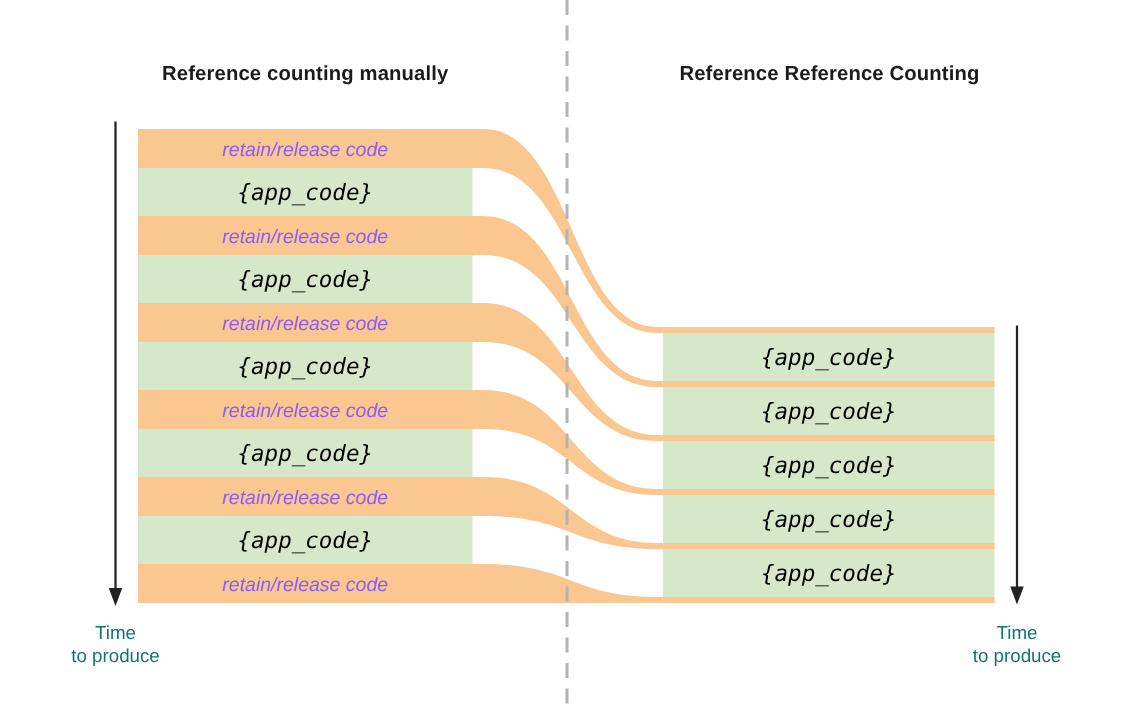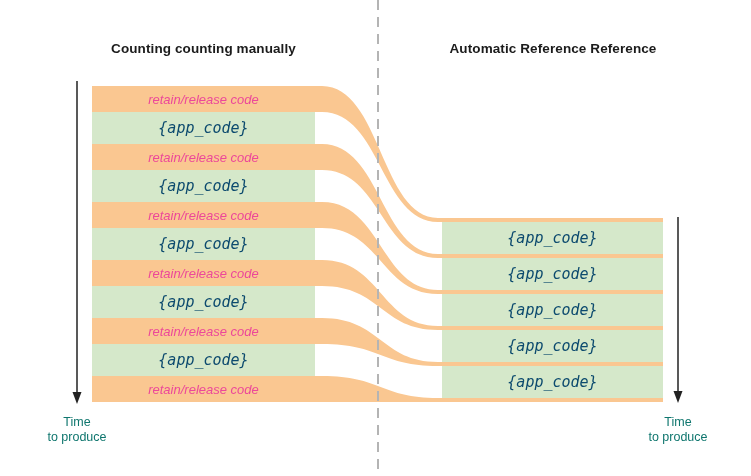--- a/index.html
+++ b/index.html
@@ -31,27 +31,27 @@
   .bar-label {
     position: absolute;
     display: flex;
     align-items: center;
     justify-content: center;
     text-align: center;
   }
   .retain-label {
     font-size: 13px;
     font-style: italic;
-    color: #ec4899;
+    color: #8b5cf6;
   }
   .code-label {
     font-family: "DejaVu Sans Mono", monospace;
     font-style: italic;
     font-size: 15px;
-    color: #0c4a6e;
+    color: #000000;
   }
   .green-bar {
     position: absolute;
     background: #d5e8ca;
     display: flex;
     align-items: center;
     justify-content: center;
   }
   .time-label {
     position: absolute;
@@ -82,22 +82,22 @@
       <line x1="77" y1="81" x2="77" y2="393" stroke="#222222" stroke-width="1.5"></line>
       <polygon points="77,404 72.5,392 81.5,392" fill="#222222"></polygon>
     </g>
 
     <g>
       <line x1="678" y1="217" x2="678" y2="392" stroke="#222222" stroke-width="1.5"></line>
       <polygon points="678,403 673.5,391 682.5,391" fill="#222222"></polygon>
     </g>
   </svg>
 
-  <div class="title" style="left:92px; top:41px; width:223px;">Counting counting manually</div>
-  <div class="title" style="left:443px; top:41px; width:220px;">Automatic Reference Reference</div>
+  <div class="title" style="left:92px; top:41px; width:223px;">Reference counting manually</div>
+  <div class="title" style="left:443px; top:41px; width:220px;">Reference Reference Counting</div>
 
   <div class="bar-label retain-label" style="left:92px; top:86px;  width:223px; height:26px;">retain/release code</div>
   <div class="bar-label retain-label" style="left:92px; top:144px; width:223px; height:26px;">retain/release code</div>
   <div class="bar-label retain-label" style="left:92px; top:202px; width:223px; height:26px;">retain/release code</div>
   <div class="bar-label retain-label" style="left:92px; top:260px; width:223px; height:26px;">retain/release code</div>
   <div class="bar-label retain-label" style="left:92px; top:318px; width:223px; height:26px;">retain/release code</div>
   <div class="bar-label retain-label" style="left:92px; top:376px; width:223px; height:26px;">retain/release code</div>
 
   <div class="green-bar" style="left:92px; top:112px; width:223px; height:32px;">
     <span class="code-label">{app_code}</span>

